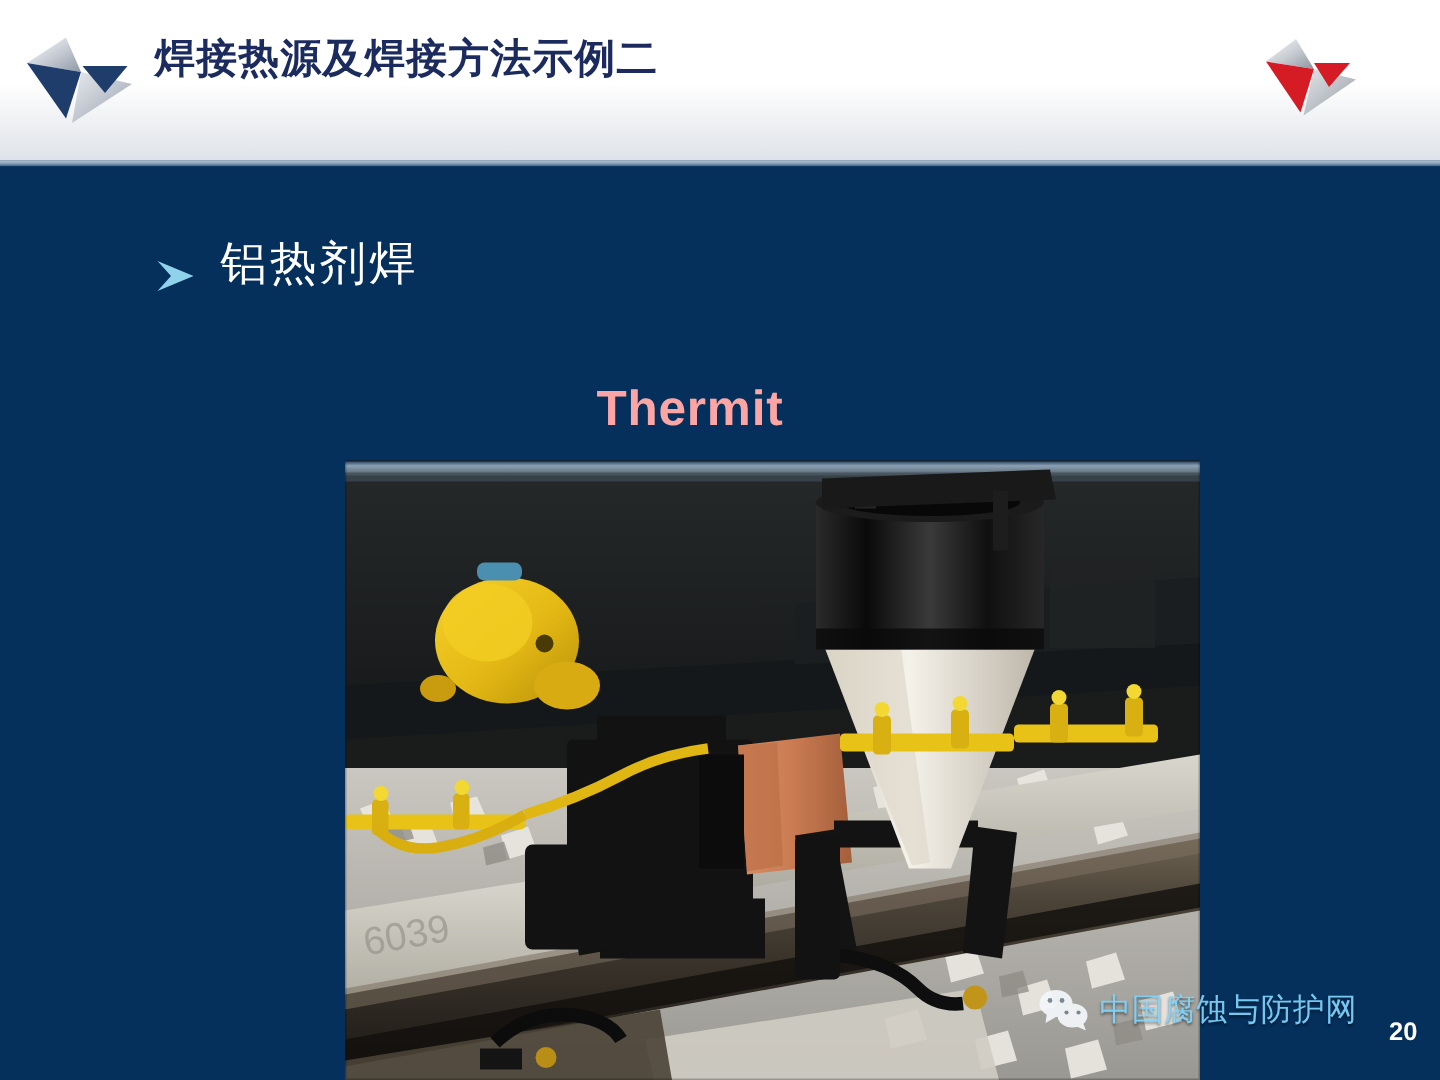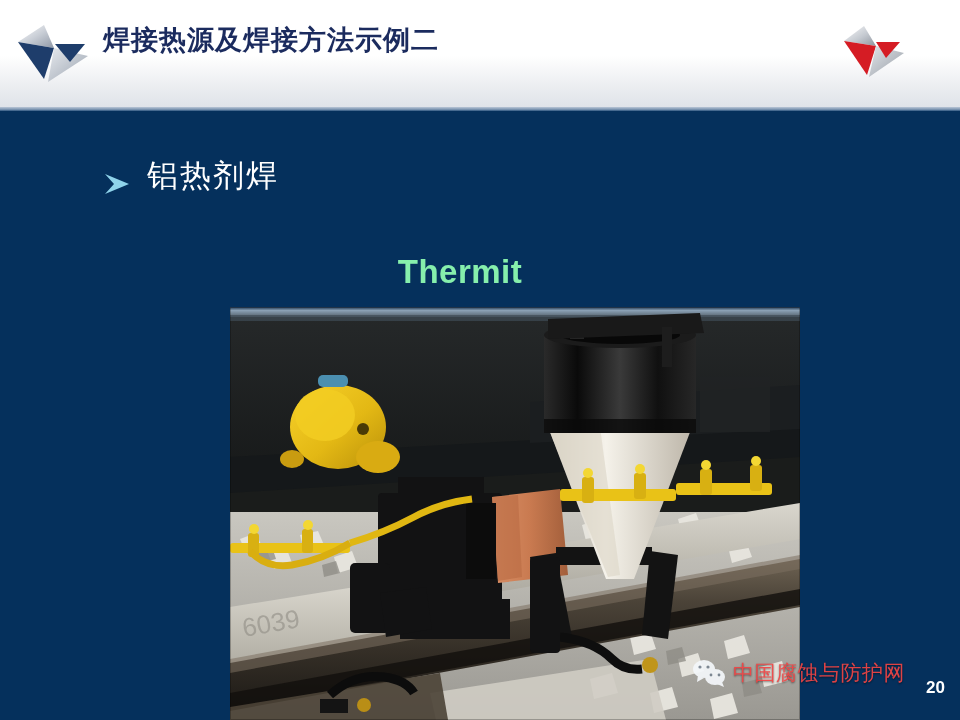--- a/index.html
+++ b/index.html
@@ -96,21 +96,21 @@
     position: absolute;
     left: 0;
     top: 253px;
     width: 960px;
     text-align: center;
     padding-right: 40px;
     box-sizing: border-box;
     font-family: "Liberation Sans", sans-serif;
     font-size: 33px;
     font-weight: bold;
-    color: #86efac;
+    color: #fca5a5;
     letter-spacing: 0.5px;
   }
 
   
   .photo {
     position: absolute;
     left: 230px;
     top: 307px;
     width: 570px;
     height: 413px;
@@ -126,21 +126,21 @@
     top: 659px;
     display: flex;
     align-items: center;
     gap: 7px;
     opacity: 0.93;
   }
   .wm-icon { width: 34px; height: 28px; flex: 0 0 auto; }
   .wm-text {
     font-family: "DejaVu Sans", sans-serif;
     font-size: 21px;
-    color: #ef4444;
+    color: #7dd3fc;
     white-space: nowrap;
     text-shadow: 0 1px 2px rgba(0,0,0,0.55);
     letter-spacing: 0.5px;
   }
   .page-number {
     position: absolute;
     left: 926px;
     top: 678px;
     font-family: "Liberation Sans", sans-serif;
     font-size: 17px;

